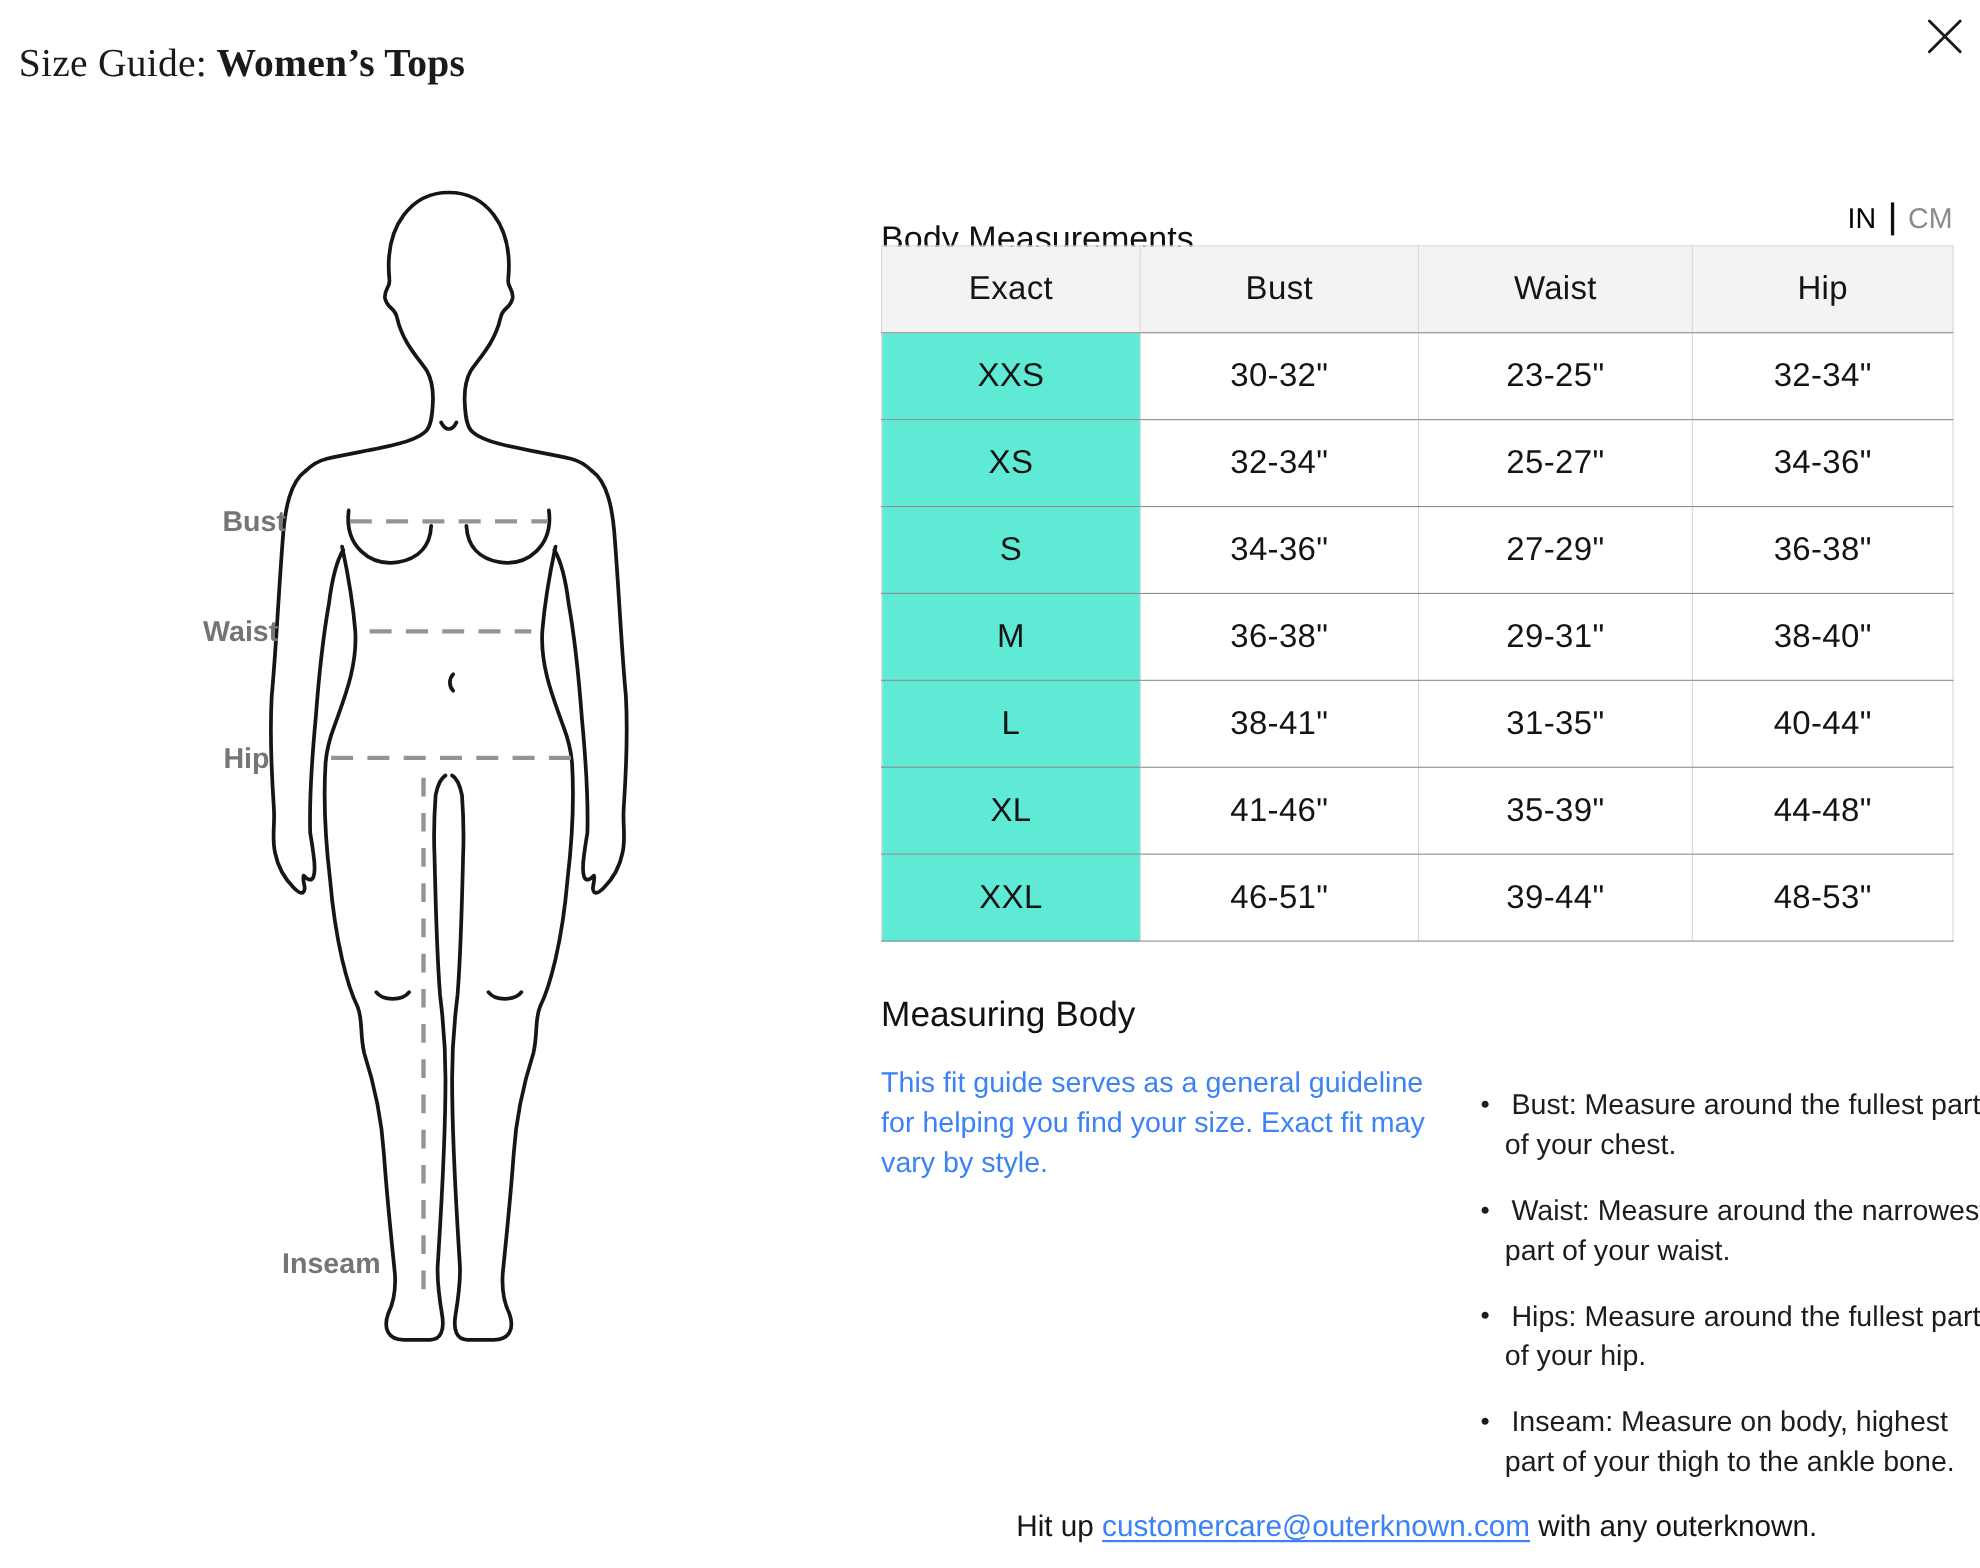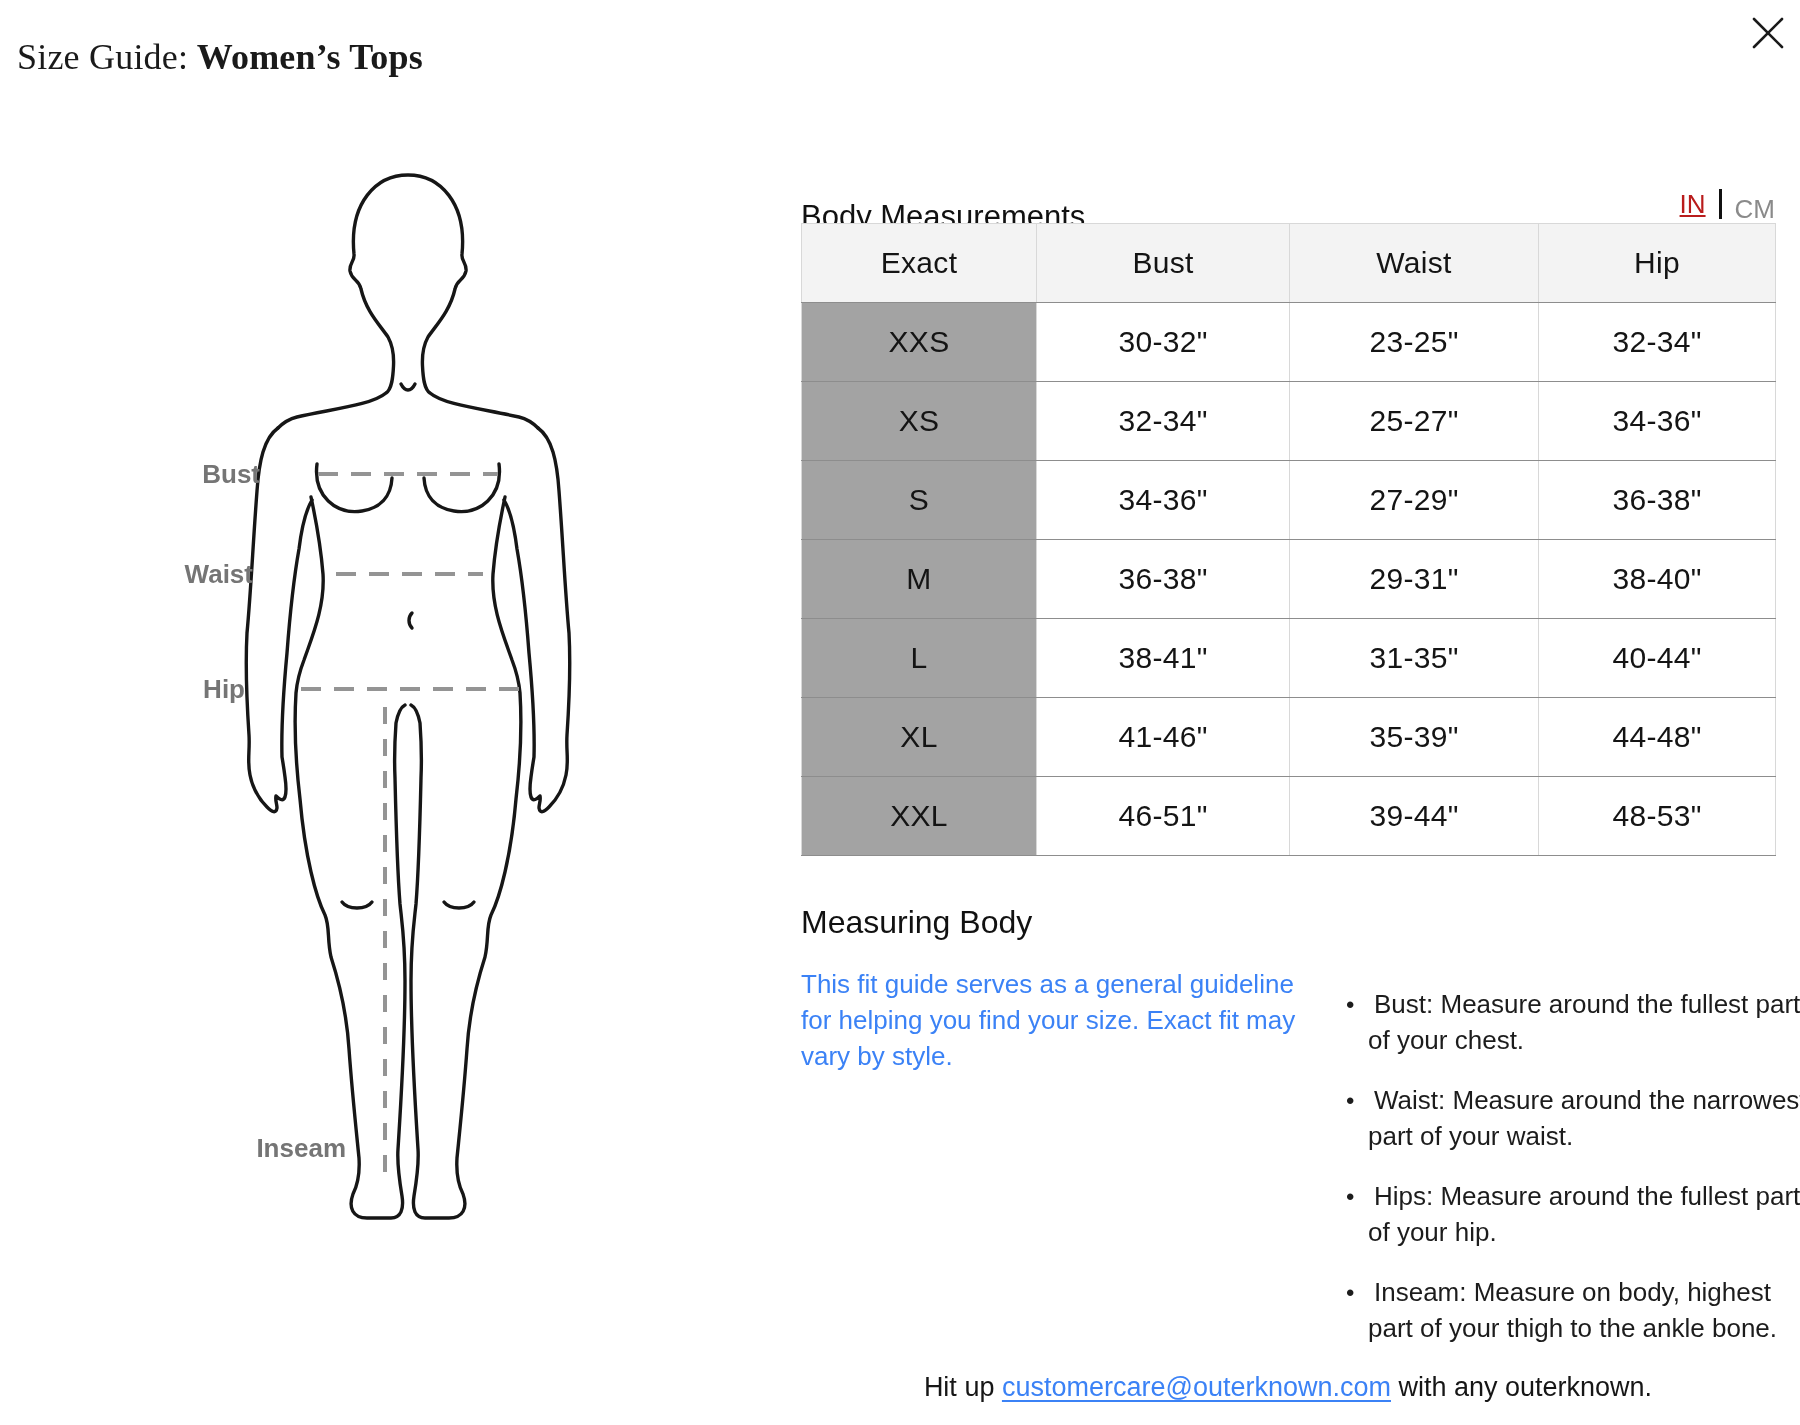--- a/index.html
+++ b/index.html
@@ -67,22 +67,22 @@
   .units {
     position: absolute;
     top: 183px;
     right: 25px;
     display: flex;
     align-items: center;
     gap: 13px;
     font-size: 26px;
   }
   .unit { background: none; border: none; font-size: 26px; font-family: inherit; cursor: pointer; padding: 0; }
-  .unit-in { color: #b91c1c; text-decoration: underline; }
-  .unit-cm { color: #8a8a8a; margin-top: 11px; }
+  .unit-in { color: #000000; }
+  .unit-cm { color: #8a8a8a; }
   .unit-divider { width: 3px; height: 30px; background: #111; }
 
   
   .size-table {
     position: absolute;
     left: 801px;
     top: 223px;
     width: 974px;
     border-collapse: collapse;
     table-layout: fixed;
@@ -92,21 +92,21 @@
   .size-table th, .size-table td {
     height: 79px;
     text-align: center;
     vertical-align: middle;
     font-weight: 400;
     border: 1px solid #d8d8d8;
     border-bottom-color: #8d8d8d;
     letter-spacing: 0.3px;
   }
   .size-table th { background: #f3f3f3; }
-  .size-table td:first-child { background: #a3a3a3; }
+  .size-table td:first-child { background: #5eead4; }
 
   
   .mg-heading {
     position: absolute;
     left: 801px;
     top: 904px;
     font-size: 32px;
     font-weight: 500;
     color: #111;
   }

